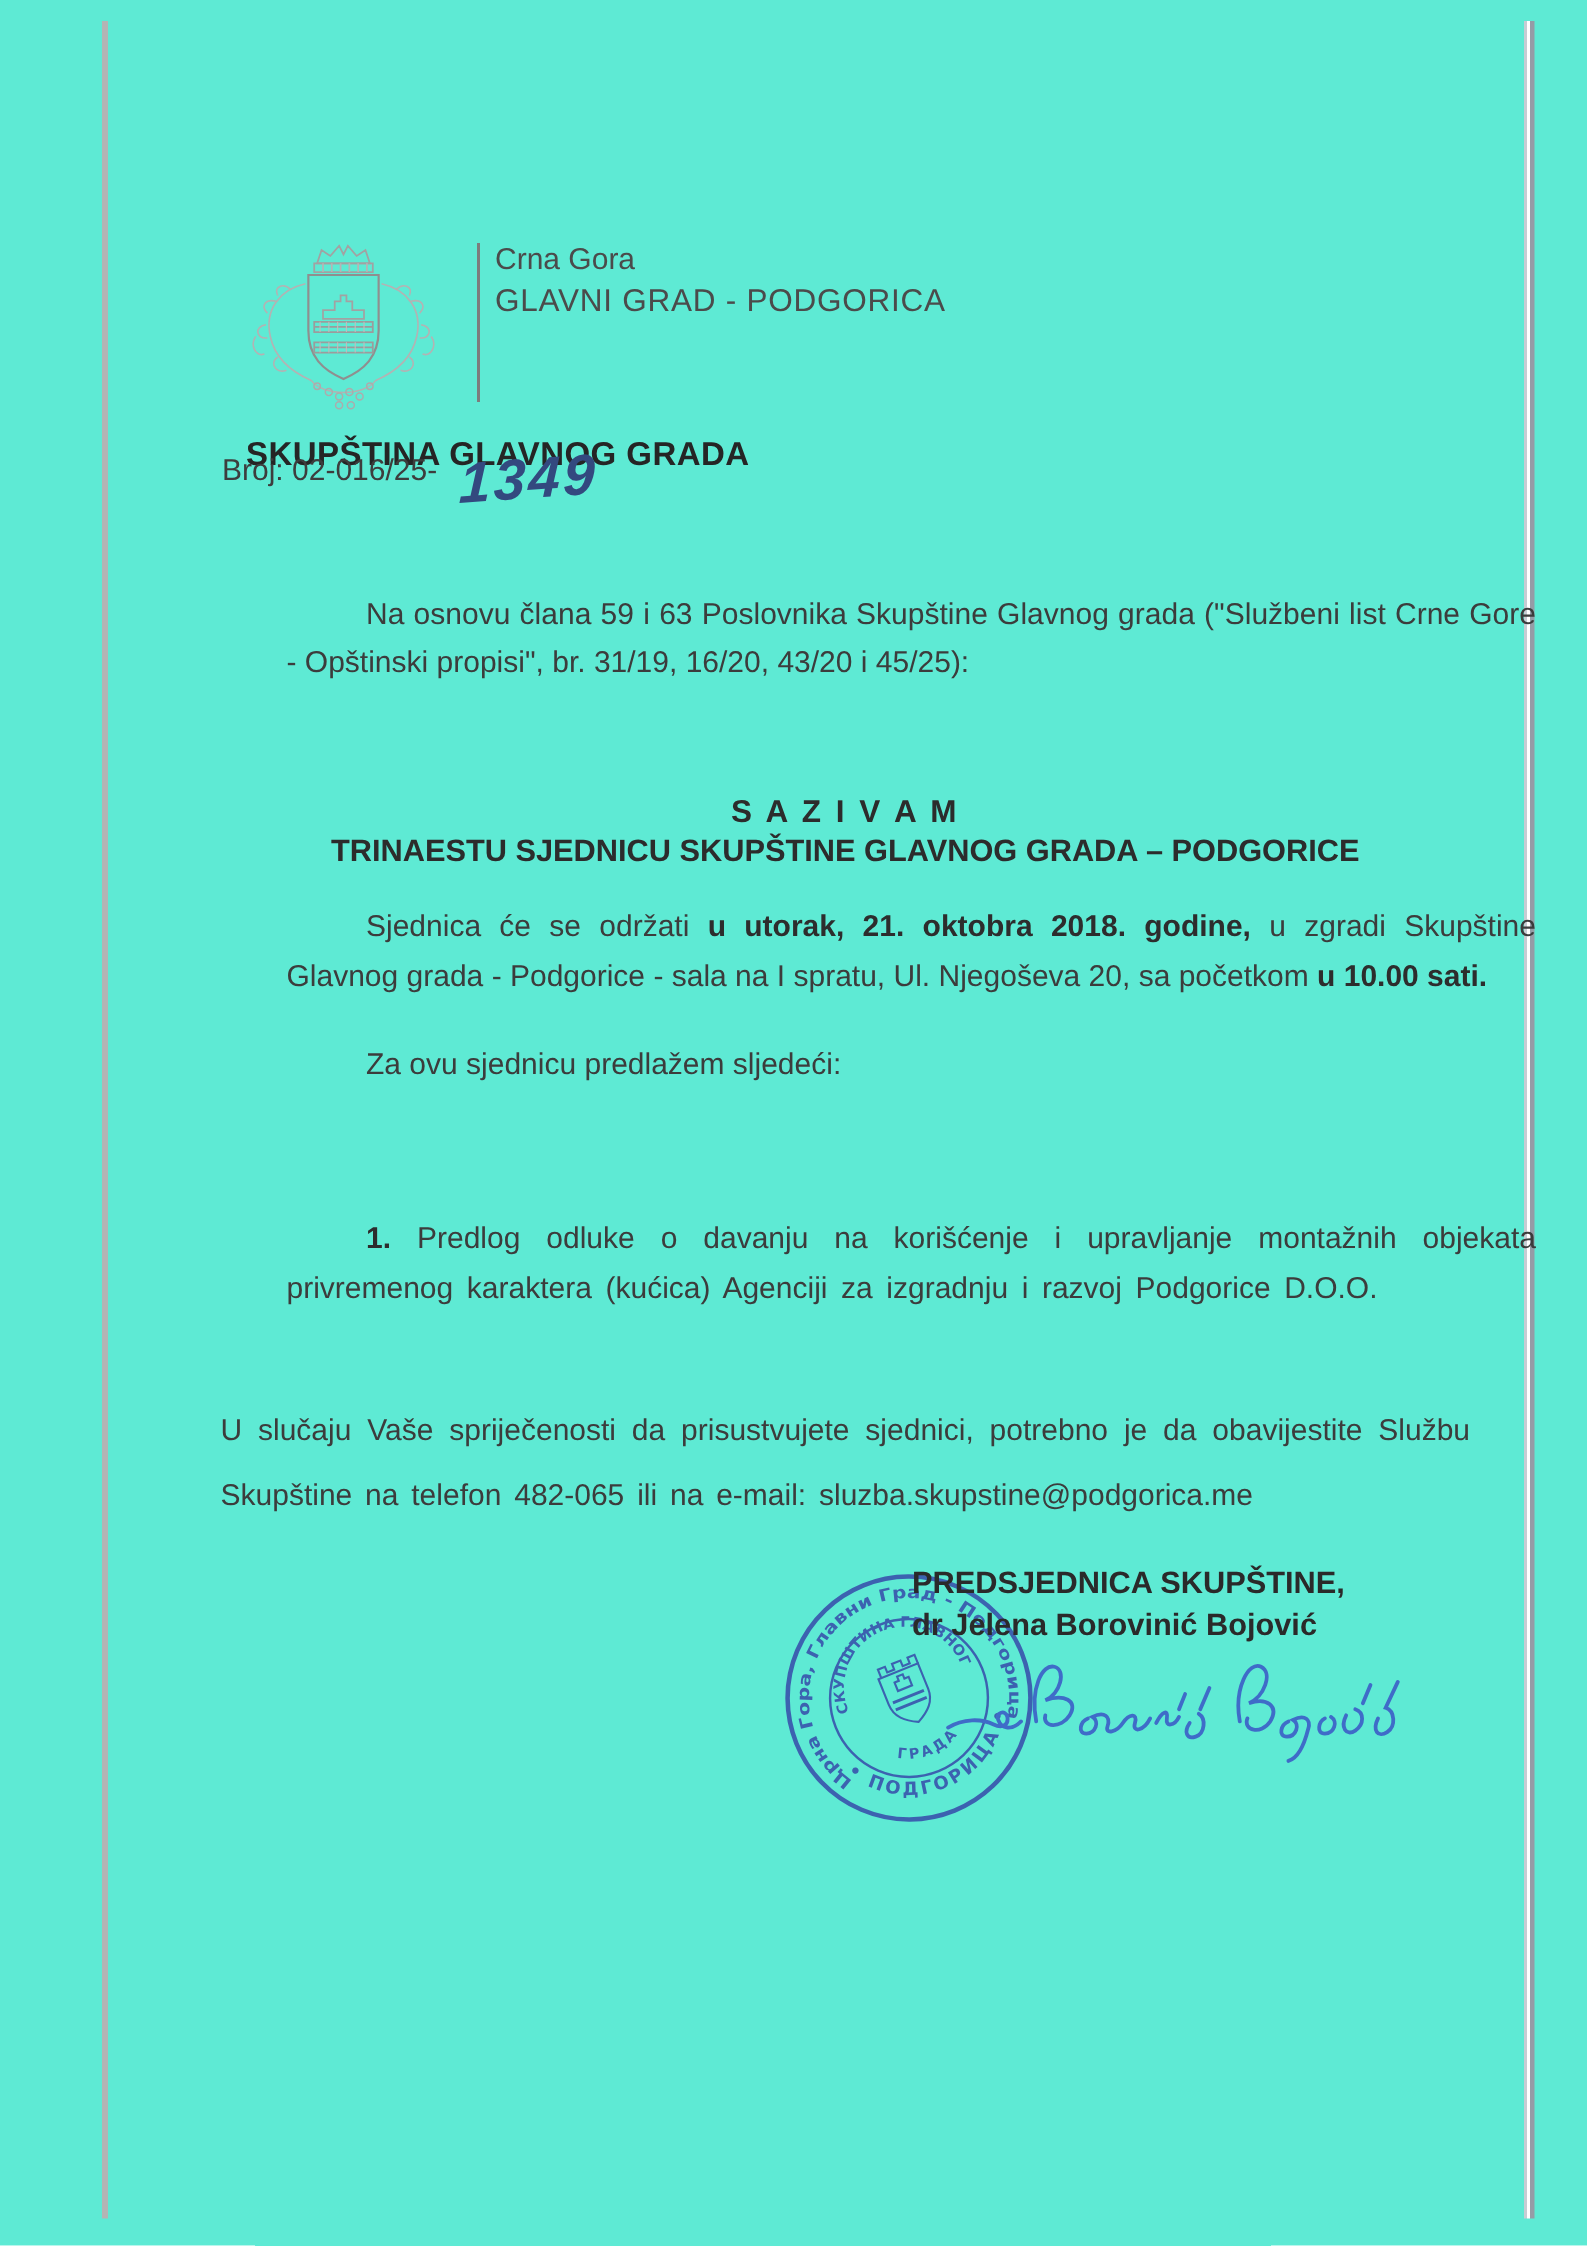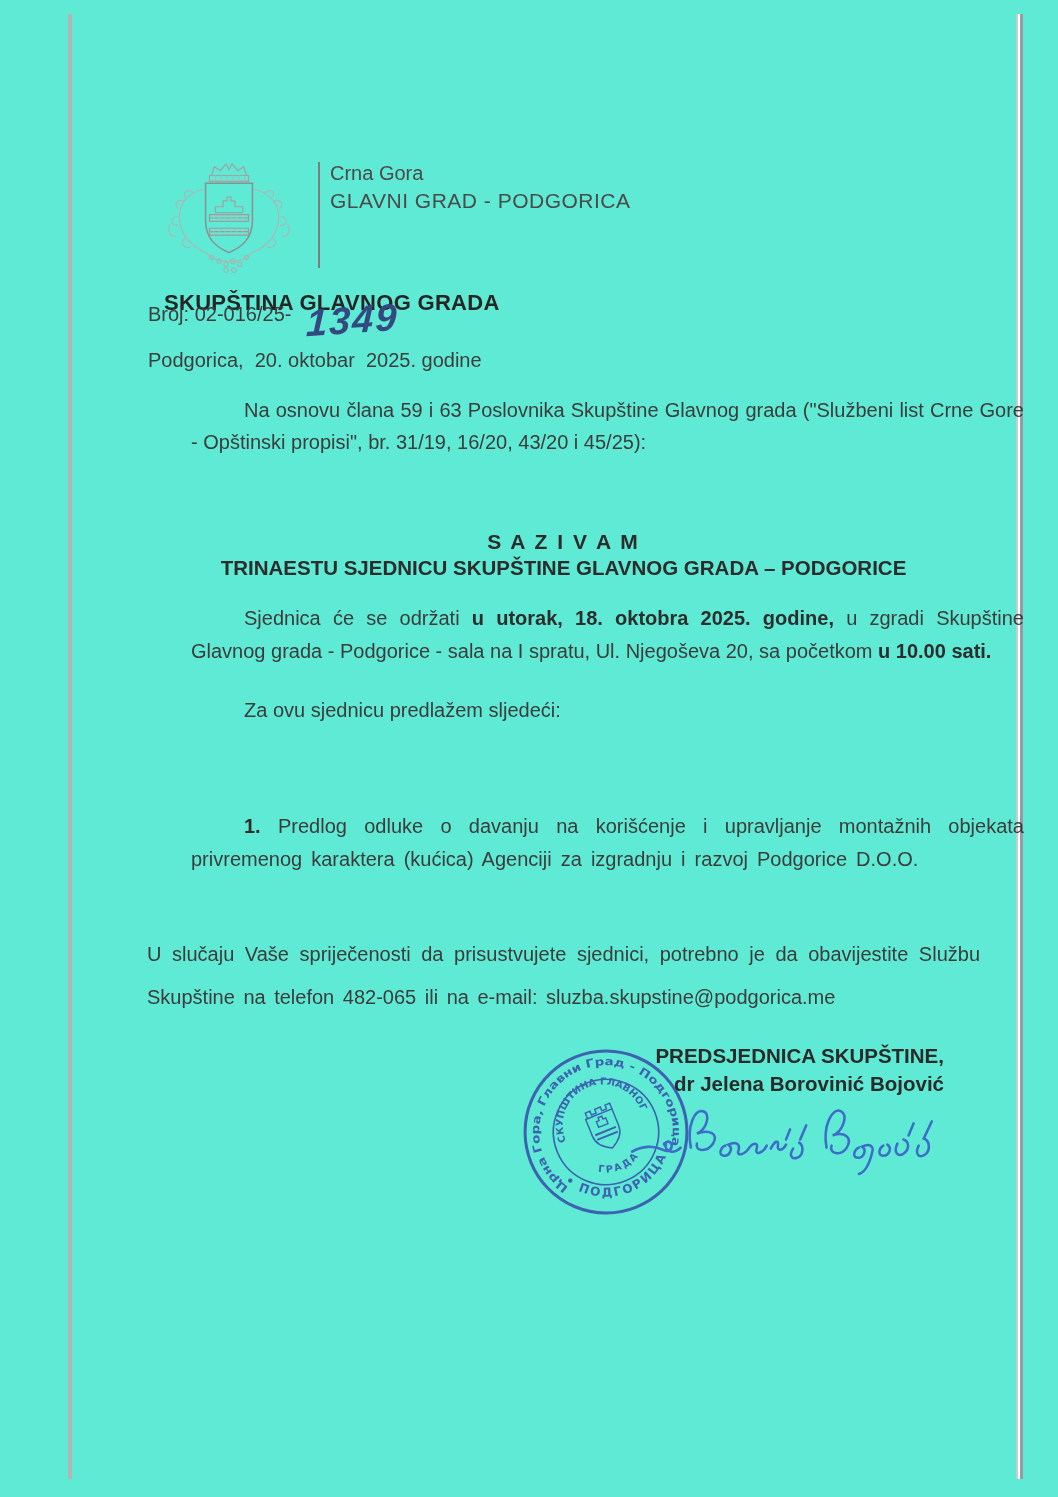--- a/index.html
+++ b/index.html
@@ -32,21 +32,21 @@
   .title-block .t1 { font-size:21px; line-height:26px; letter-spacing:2px;margin-top:32px; }
   .title-block .t2 { font-size:20.5px; line-height:26px; }
   .session { top:602px; line-height:33px; }
   .session b, .agenda-item b { color:#2d2d2d; }
   .proposal { top:695px; line-height:30px; }
   .agenda-heading { position:absolute; left:147px; top:757px; width:833px; text-align:center;
                     font-size:20.5px; font-weight:bold; color:#2c2c2c; letter-spacing:2.5px; white-space:pre; }
   .agenda-item { top:810px; line-height:33px; word-spacing:3.5px; }
   .notice { top:933px; line-height:43px; word-spacing:3px; }
 
-  .sig-block { position:absolute; left:608px; top:1042px; width:336px; text-align:right;
+  .sig-block { position:absolute; left:608px; top:1042px; width:336px; text-align:left;
                font-weight:bold; color:#2a2a2a; font-size:20.5px; line-height:28px; z-index:2; }
   .stamp { position:absolute; left:520px; top:1046px; width:172px; height:172px; z-index:1; opacity:0.92; }
   .scribble { position:absolute; left:628px; top:1094px; width:314px; height:88px; z-index:3; }
 
   .stamp text { font-family:"DejaVu Sans","Liberation Sans",sans-serif; font-weight:bold; }
 </style>
 </head>
 <body>
 
 <div class="page">
@@ -91,30 +91,29 @@
   <div class="hdr-divider"></div>
 
   <div class="hdr-text">
     <div class="l1">Crna Gora</div>
     <div class="l2">GLAVNI GRAD - PODGORICA</div>
   </div>
 
   <div class="institution">SKUPŠTINA GLAVNOG GRADA</div>
   <div class="doc-number">Broj: 02-016/25-</div>
   <div class="handwritten-no">1349</div>
-  <div class="place-date">Podgorica,  20. oktobar  2025. godine</div>
 
   <p class="para legal indent">Na osnovu člana 59 i 63 Poslovnika Skupštine Glavnog grada ("Službeni list Crne Gore - Opštinski propisi", br. 31/19, 16/20, 43/20 i 45/25):</p>
 
   <div class="title-block">
     <div class="t1">S A Z I V A M</div>
     <div class="t2">TRINAESTU SJEDNICU SKUPŠTINE GLAVNOG GRADA – PODGORICE</div>
   </div>
 
-  <p class="para session indent"><span>Sjednica će se održati </span><b>u utorak, 18. oktobra 2025. godine,</b><span> u zgradi Skupštine Glavnog grada - Podgorice - sala na I spratu, Ul. Njegoševa 20, sa početkom </span><b>u 10.00 sati.</b></p>
+  <p class="para session indent"><span>Sjednica će se održati </span><b>u utorak, 21. oktobra 2018. godine,</b><span> u zgradi Skupštine Glavnog grada - Podgorice - sala na I spratu, Ul. Njegoševa 20, sa početkom </span><b>u 10.00 sati.</b></p>
 
   <p class="para proposal indent">Za ovu sjednicu predlažem sljedeći:</p>
 
 
   <p class="para agenda-item indent"><b>1.</b> <span>Predlog odluke o davanju na korišćenje i upravljanje montažnih objekata privremenog karaktera (kućica) Agenciji za izgradnju i razvoj Podgorice D.O.O.</span></p>
 
   <p class="para notice">U slučaju Vaše spriječenosti da prisustvujete sjednici, potrebno je da obavijestite Službu Skupštine na telefon 482-065 ili na e-mail: sluzba.skupstine@podgorica.me</p>
 
   <div class="stamp">
     <svg viewBox="0 0 170 170" width="172" height="172" fill="none">

